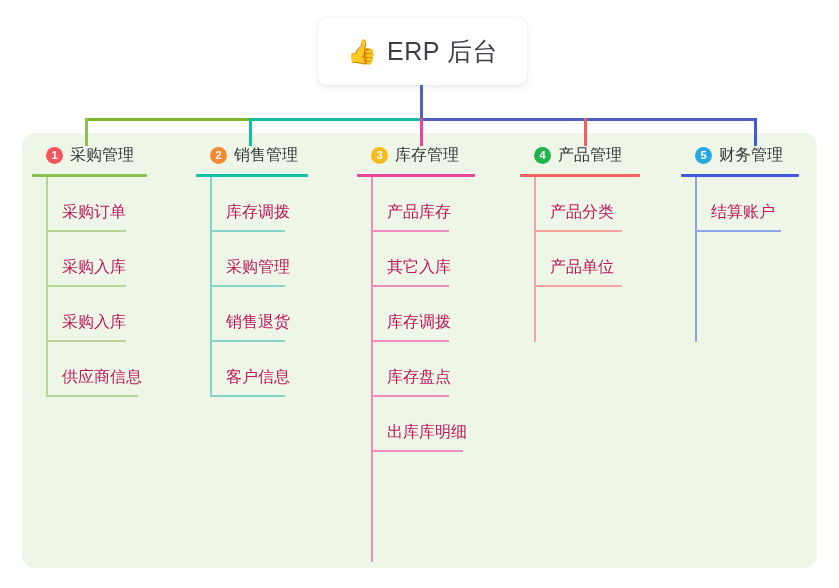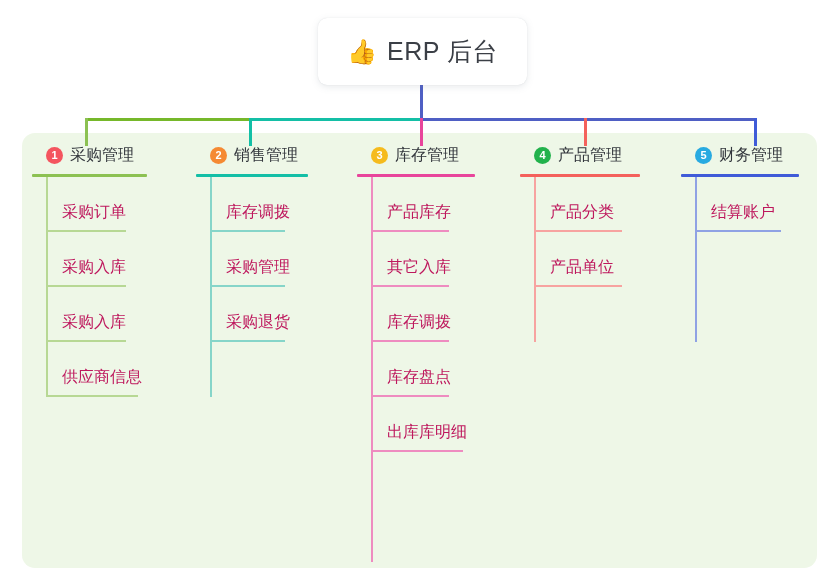--- a/index.html
+++ b/index.html
@@ -183,21 +183,25 @@
         <div class="spine" style="height: 220px; background: rgb(134, 213, 201);"></div>
         <div class="leaf">
           <span class="leaf-label">库存调拨</span>
           <div class="leaf-rule" style="width: 75px; background: rgb(134, 213, 201);"></div>
         </div>
         <div class="leaf">
           <span class="leaf-label">采购管理</span>
           <div class="leaf-rule" style="width: 75px; background: rgb(134, 213, 201);"></div>
         </div>
         <div class="leaf">
-          <span class="leaf-label">采购退货</span>
+          <span class="leaf-label">销售退货</span>
+          <div class="leaf-rule" style="width: 75px; background: rgb(134, 213, 201);"></div>
+        </div>
+        <div class="leaf">
+          <span class="leaf-label">客户信息</span>
           <div class="leaf-rule" style="width: 75px; background: rgb(134, 213, 201);"></div>
         </div>
       </div>
     </div>
     <div class="column" style="left: 357px; width: 120px;">
       <div class="col-head">
         <span class="badge" style="background: rgb(245, 187, 29);">3</span>
         <span class="col-title">库存管理</span>
       </div>
       <div class="head-rule" style="width: 118px; background: rgb(232, 69, 155);"></div>

